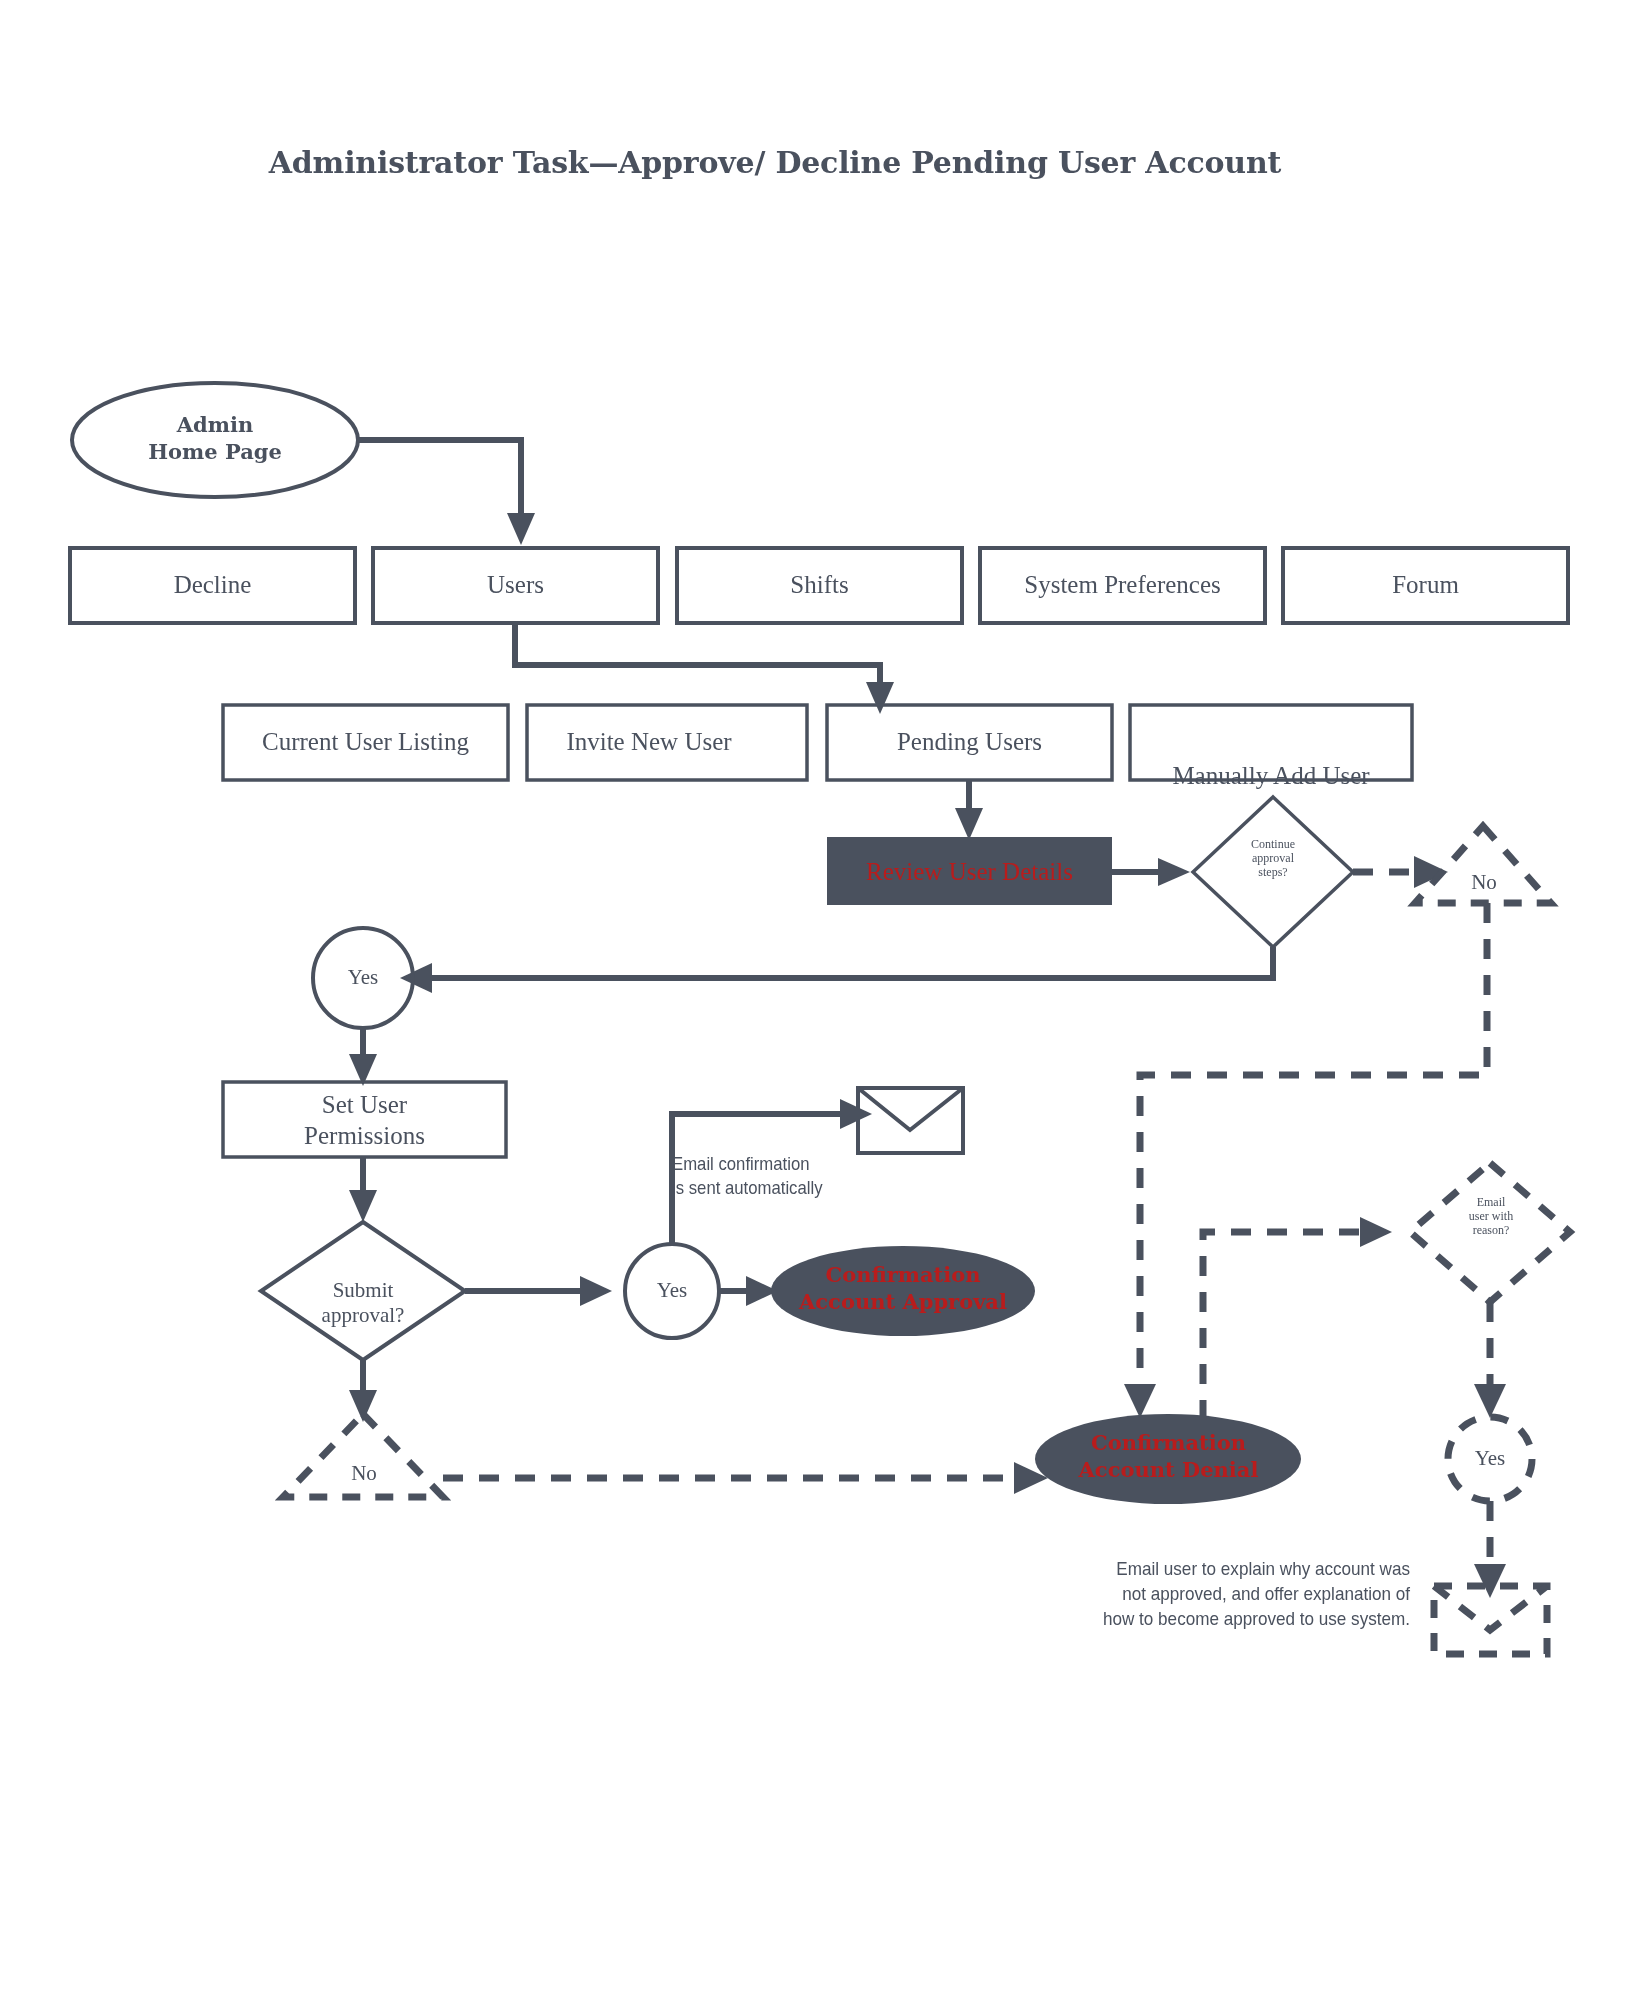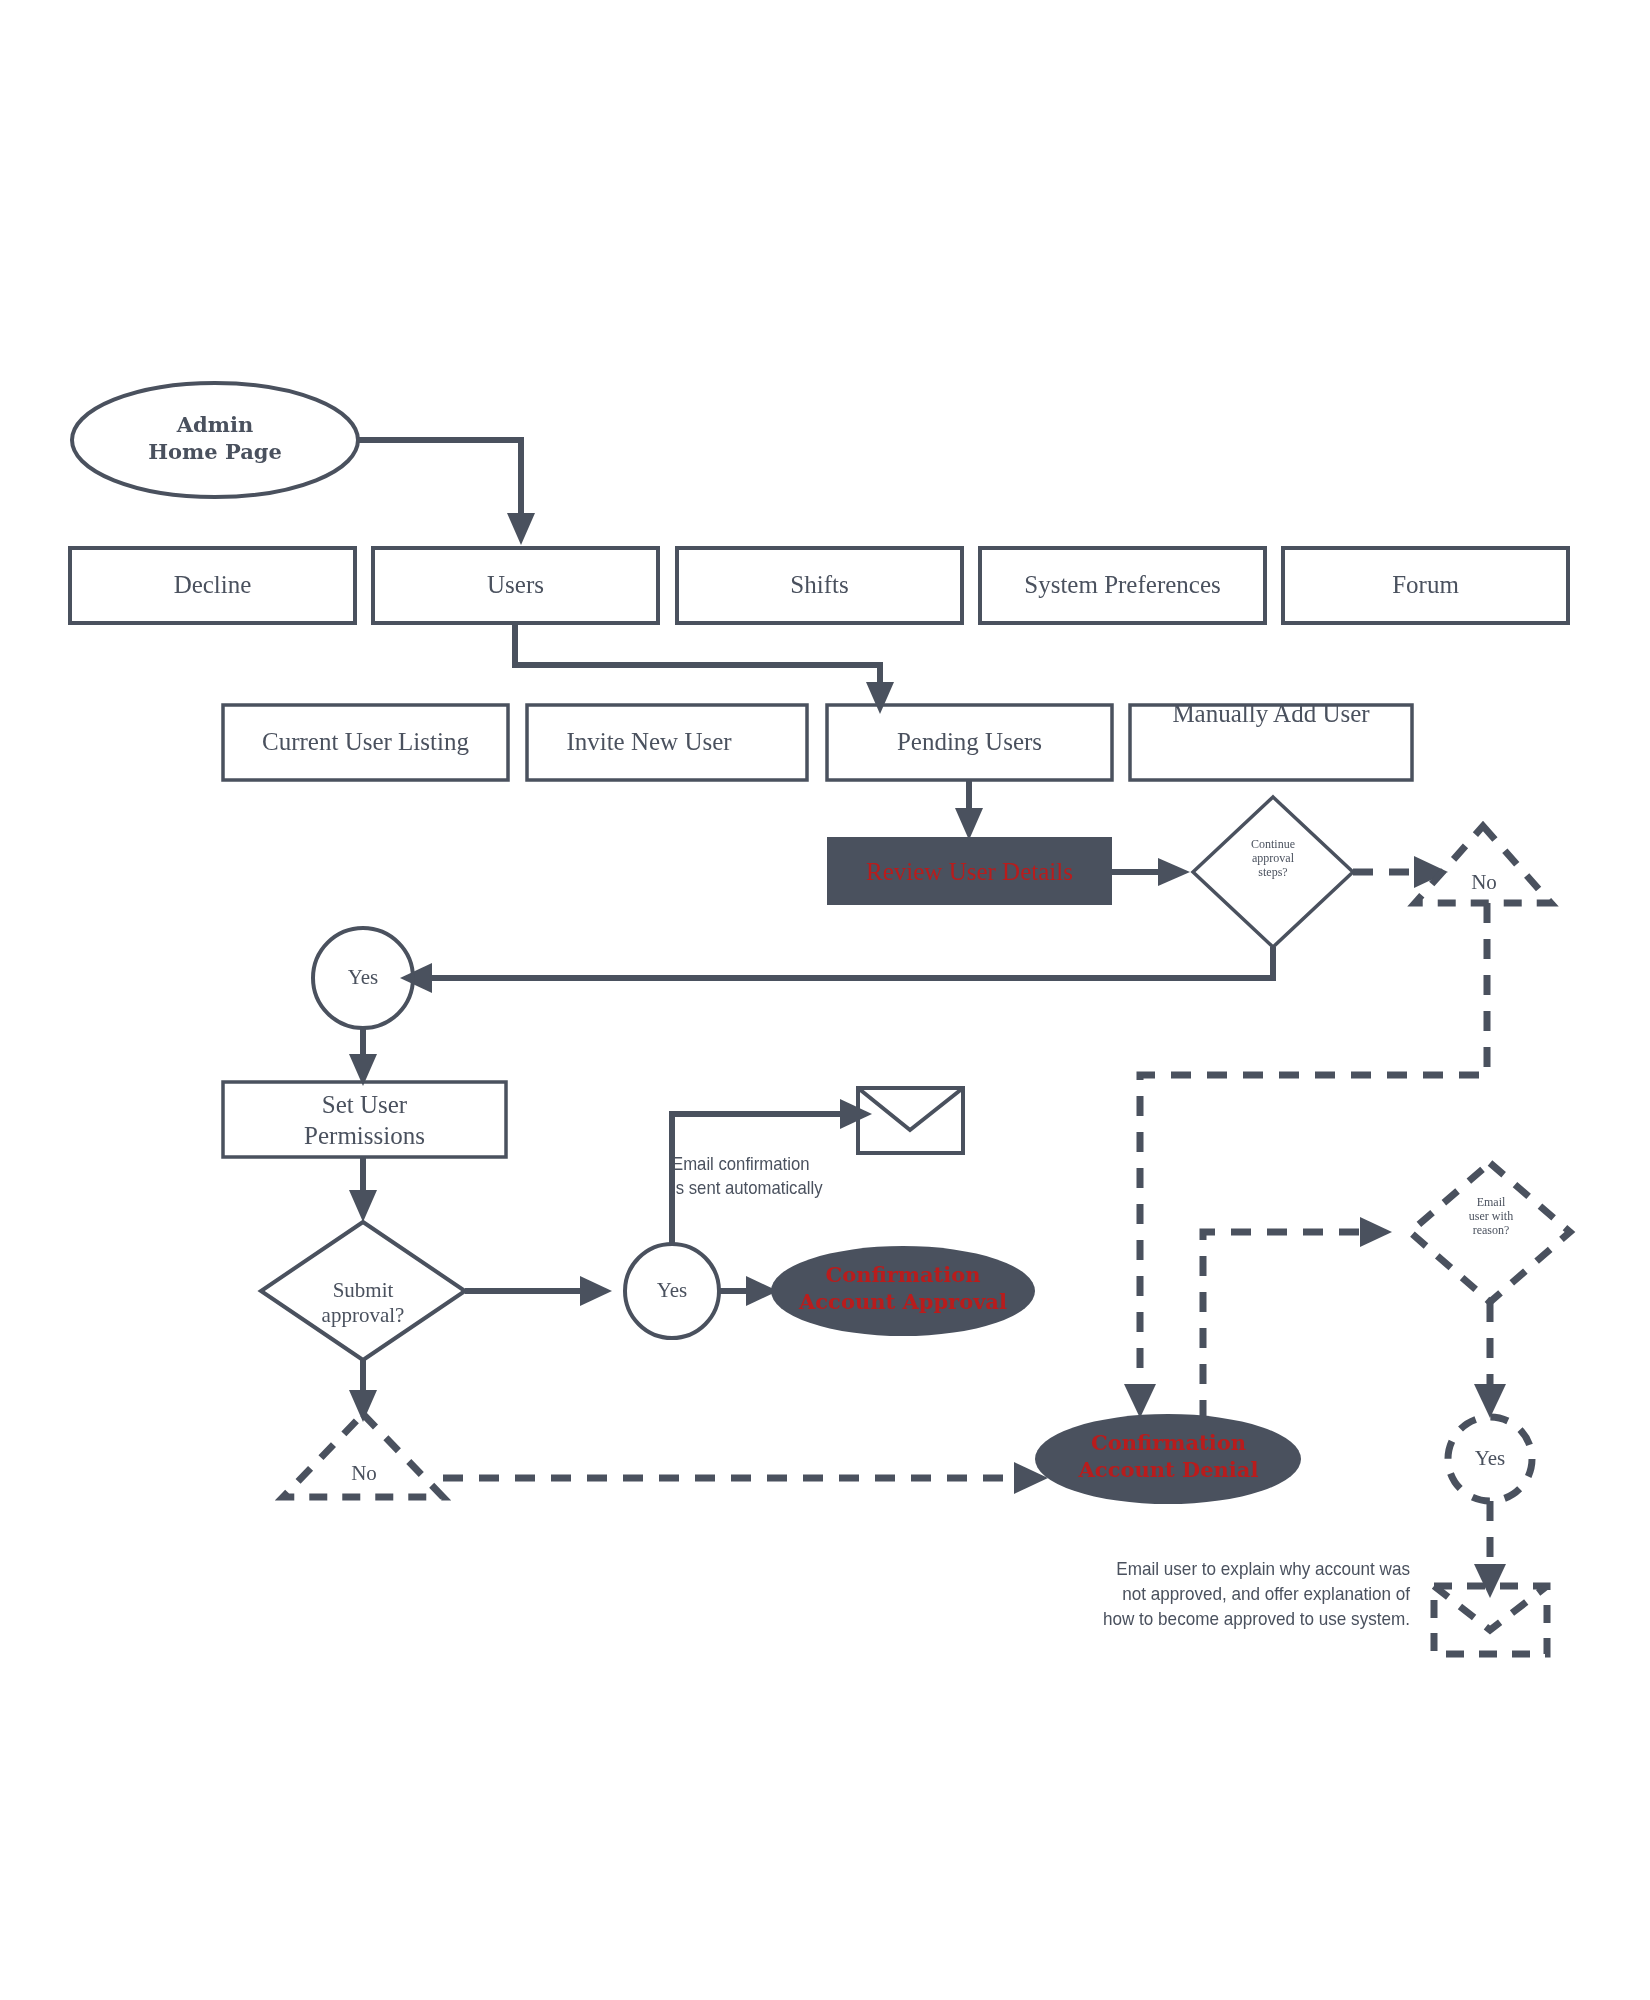--- a/index.html
+++ b/index.html
@@ -218,34 +218,35 @@
     <circle class="dash-shape" cx="1490" cy="1459" r="42"></circle>
 
     <path class="conn-dash" d="M 1490 1501 L 1490 1570"></path>
     <polygon class="arrowhead" points="1490,1598 1474,1564 1506,1564"></polygon>
 
     <rect class="dash-shape" x="1434" y="1586" width="113" height="68"></rect>
     <path class="dash-shape" d="M 1434 1586 L 1490 1630 L 1547 1586"></path>
 
   </svg>
 
+  <div class="lbl title" style="left:200px; top:145px; width:1150px;">Administrator Task—Approve/ Decline Pending User Account</div>
 
   <div class="lbl nodebold" style="left:72px; top:412px; width:286px;">Admin
 Home Page</div>
 
   <div class="lbl nodeser" style="left:70px; top:570px; width:285px;">Decline</div>
   <div class="lbl nodeser" style="left:373px; top:570px; width:285px;">Users</div>
   <div class="lbl nodeser" style="left:677px; top:570px; width:285px;">Shifts</div>
   <div class="lbl nodeser" style="left:980px; top:570px; width:285px;">System Preferences</div>
   <div class="lbl nodeser" style="left:1283px; top:570px; width:285px;">Forum</div>
 
   <div class="lbl nodeser" style="left:223px; top:727px; width:285px;">Current User Listing</div>
   <div class="lbl nodeser" style="left:509px; top:727px; width:280px;">Invite New User</div>
   <div class="lbl nodeser" style="left:827px; top:727px; width:285px;">Pending Users</div>
-  <div class="lbl nodeser" style="left:1130px; top:699px; width:282px;">Manually Add User</div>
+  <div class="lbl nodeser" style="left:1130px; top:761px; width:282px;">Manually Add User</div>
 
   <div class="lbl nodeser white" style="left:827px; top:857px; width:285px;">Review User Details</div>
 
   <div class="lbl nodeser-xs" style="left:1193px; top:838px; width:160px;">Continue
 approval
 steps?</div>
 
   <div class="lbl nodeser-sm" style="left:1438px; top:870px; width:92px;">No</div>
 
   <div class="lbl nodeser-sm" style="left:313px; top:965px; width:100px;">Yes</div>

